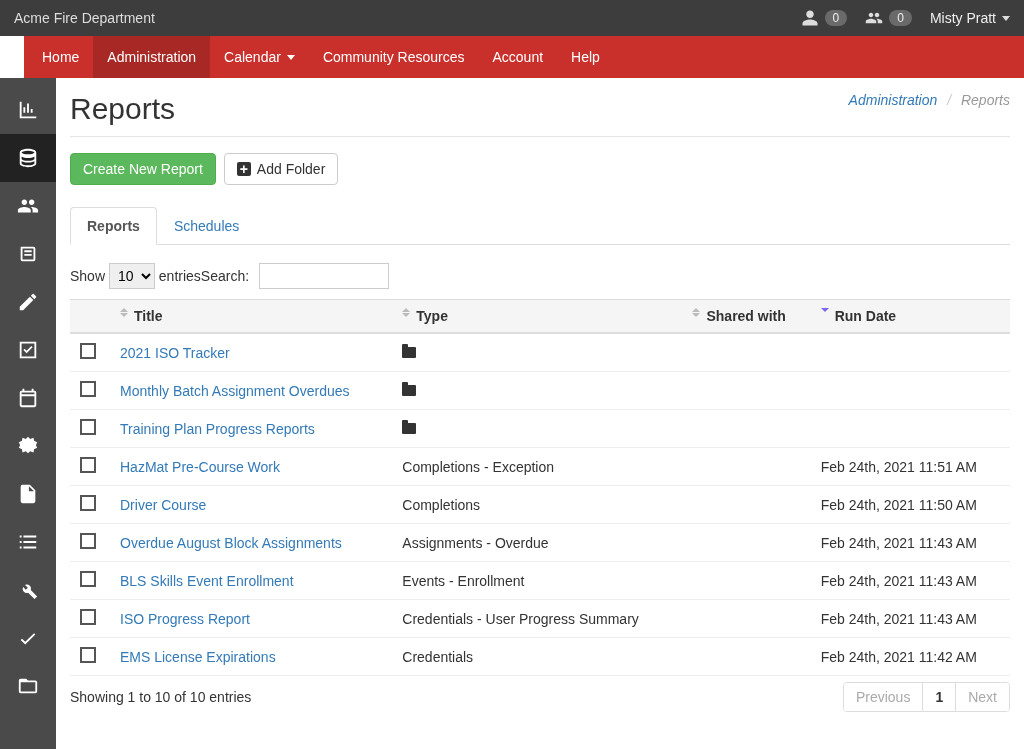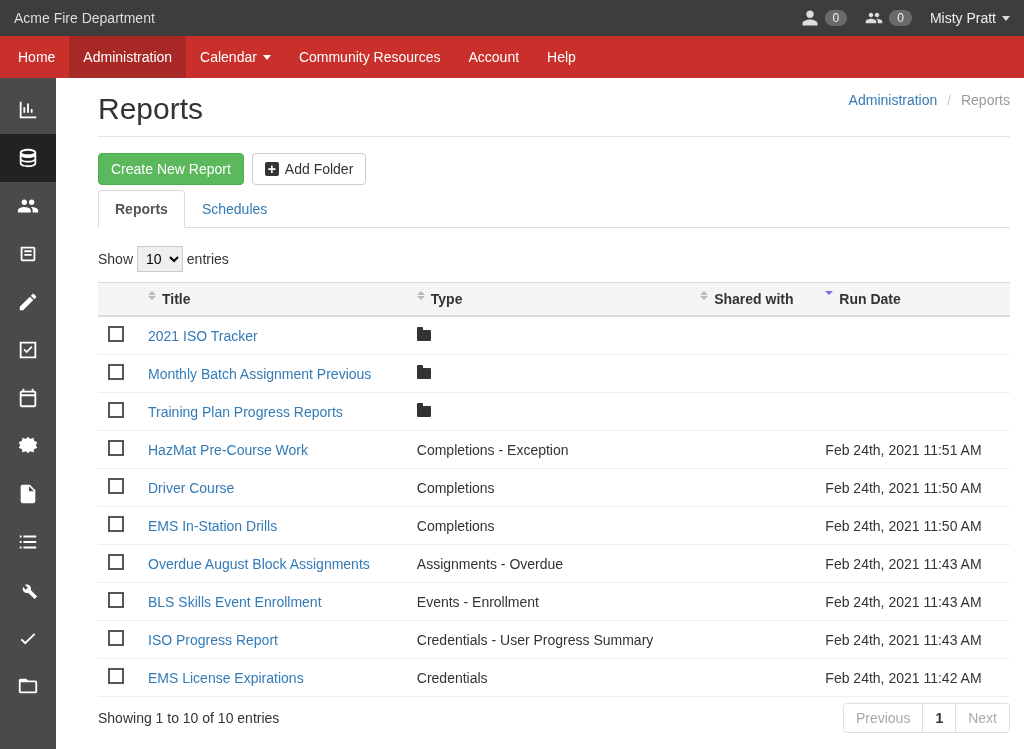--- a/index.html
+++ b/index.html
@@ -8,40 +8,40 @@
 
 .topbar { background: #3d3d3d; color: #eee; height: 36px; display: flex; align-items: center; padding: 0 14px; justify-content: space-between; gap: 34px; }
 .topbar .org { font-size: 14px; color: #ddd; }
 .topbar .right { display: flex; align-items: center; gap: 18px; }
 .topbar .badge-group { display: flex; align-items: center; gap: 6px; color: #ddd; }
 .topbar .count { background: #6a6a6a; color: #eee; border-radius: 10px; padding: 1px 8px; font-size: 12px; }
 .topbar .user { display: flex; align-items: center; gap: 6px; color: #eee; cursor: pointer; text-align: center; }
 .caret-down { width: 0; height: 0; border-left: 4px solid transparent; border-right: 4px solid transparent; border-top: 5px solid #ddd; display: inline-block; }
 
 
-.rednav { background: #c9302c; color: #fff; height: 42px; display: flex; align-items: stretch; padding: 0 4px; }
+.rednav { background: #c9302c; color: #fff; height: 42px; display: flex; align-items: stretch; padding: 0 4px; margin-left: 24px; }
 .rednav a { color: #fff; text-decoration: none; padding: 0 14px; display: flex; align-items: center; font-size: 14px; }
 .rednav a.active { background: #a72824; }
 .rednav .caret-down { border-top-color: #fff; margin-left: 6px; }
 
 
-.app { display: flex; height: calc(749px - 36px - 42px); gap: 28px; }
+.app { display: flex; height: calc(749px - 36px - 42px); }
 .sidebar { width: 56px; background: #4a4a4a; display: flex; flex-direction: column; align-items: center; padding-top: 8px; }
 .sidebar .side-item { width: 56px; height: 48px; display: flex; align-items: center; justify-content: center; cursor: pointer; }
 .sidebar .side-item.active { background: #222; }
 .sidebar svg { fill: #fff; width: 22px; height: 22px; }
 
 .main { flex: 1; padding: 14px 14px 10px 14px; overflow: auto; }
 .page-header { display: flex; justify-content: space-between; align-items: flex-start; border-bottom: 1px solid #e5e5e5; padding-bottom: 10px; margin-bottom: 16px; }
 .page-header h1 { font-size: 30px; font-weight: 500; color: #333; }
-.breadcrumb { font-size: 14px; color: #999; }
+.breadcrumb { font-size: 14px; color: #999; font-style: italic; }
 .breadcrumb a { color: #337ab7; text-decoration: none; }
 .breadcrumb .sep { margin: 0 6px; color: #ccc; }
 
-.actions { display: flex; gap: 8px; margin-bottom: 5px; }
+.actions { display: flex; gap: 8px; margin-bottom: 22px; }
 .btn { border-radius: 4px; padding: 7px 12px; font-size: 14px; cursor: pointer; display: inline-flex; align-items: center; gap: 6px; }
 .btn-success { background: #5cb85c; border: 1px solid #4cae4c; color: #fff; }
 .btn-default { background: #fff; border: 1px solid #ccc; color: #333; }
 .plus-icon { width: 14px; height: 14px; background: #333; color: #fff; display: inline-flex; align-items: center; justify-content: center; font-size: 14px; line-height: 1; border-radius: 2px; font-weight: bold; }
 
 .tabs { border-bottom: 1px solid #ddd; display: flex; }
 .tab { padding: 10px 16px; font-size: 14px; cursor: pointer; border: 1px solid transparent; border-bottom: none; margin-bottom: -1px; }
 .tab.active { border-color: #ddd; border-bottom: 1px solid #fff; border-radius: 4px 4px 0 0; font-weight: bold; color: #555; background: #fff; }
 .tab.inactive { color: #337ab7; }
 
@@ -200,20 +200,24 @@
       <div class="tab inactive">Schedules</div>
     </div>
 
     <div class="table-controls">
       <div>
         <span>Show</span>
         <select>
           <option>10</option>
         </select>
         <span>entries</span>
+      </div>
+      <div>
+        <span>Search:</span>
+        <input type="text" style="">
       </div>
     </div>
 
     <table class="data">
       <thead>
         <tr>
           <th style="width:40px"></th>
           <th><span class="sort-icons">
                 <span class="sort-tri-up"></span>
                 <span class="sort-tri-down"></span>
@@ -234,21 +238,21 @@
       <tbody id="rows-body">
           <tr>
             <td><span class="chk"></span></td>
             <td><a href="#">2021 ISO Tracker</a></td>
             <td><span class="folder-icon"></span></td>
             <td></td>
             <td></td>
           </tr>
           <tr>
             <td><span class="chk"></span></td>
-            <td><a href="#">Monthly Batch Assignment Previous</a></td>
+            <td><a href="#">Monthly Batch Assignment Overdues</a></td>
             <td><span class="folder-icon"></span></td>
             <td></td>
             <td></td>
           </tr>
           <tr>
             <td><span class="chk"></span></td>
             <td><a href="#">Training Plan Progress Reports</a></td>
             <td><span class="folder-icon"></span></td>
             <td></td>
             <td></td>
@@ -256,27 +260,20 @@
           <tr>
             <td><span class="chk"></span></td>
             <td><a href="#">HazMat Pre-Course Work</a></td>
             <td><span>Completions - Exception</span></td>
             <td></td>
             <td>Feb 24th, 2021 11:51 AM</td>
           </tr>
           <tr>
             <td><span class="chk"></span></td>
             <td><a href="#">Driver Course</a></td>
-            <td><span>Completions</span></td>
-            <td></td>
-            <td>Feb 24th, 2021 11:50 AM</td>
-          </tr>
-          <tr>
-            <td><span class="chk"></span></td>
-            <td><a href="#">EMS In-Station Drills</a></td>
             <td><span>Completions</span></td>
             <td></td>
             <td>Feb 24th, 2021 11:50 AM</td>
           </tr>
           <tr>
             <td><span class="chk"></span></td>
             <td><a href="#">Overdue August Block Assignments</a></td>
             <td><span>Assignments - Overdue</span></td>
             <td></td>
             <td>Feb 24th, 2021 11:43 AM</td>

